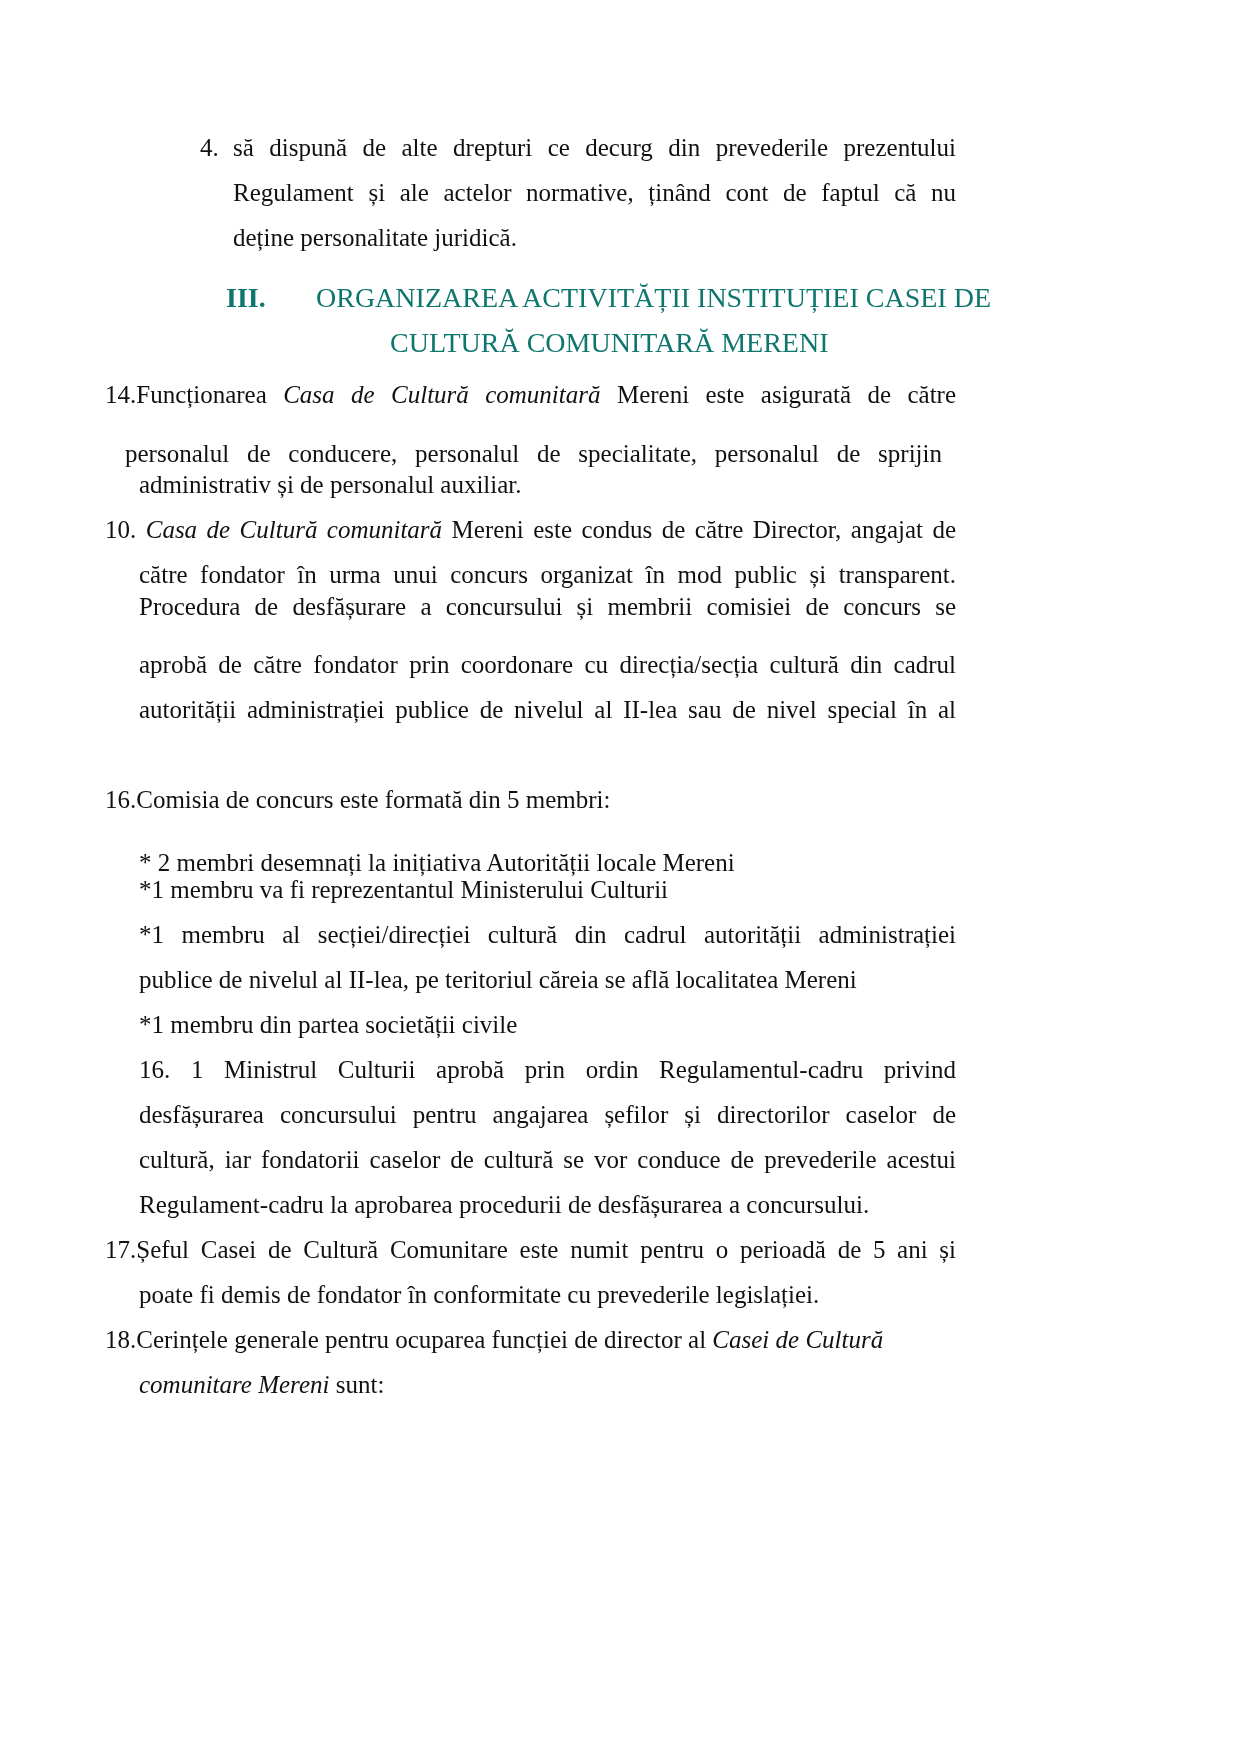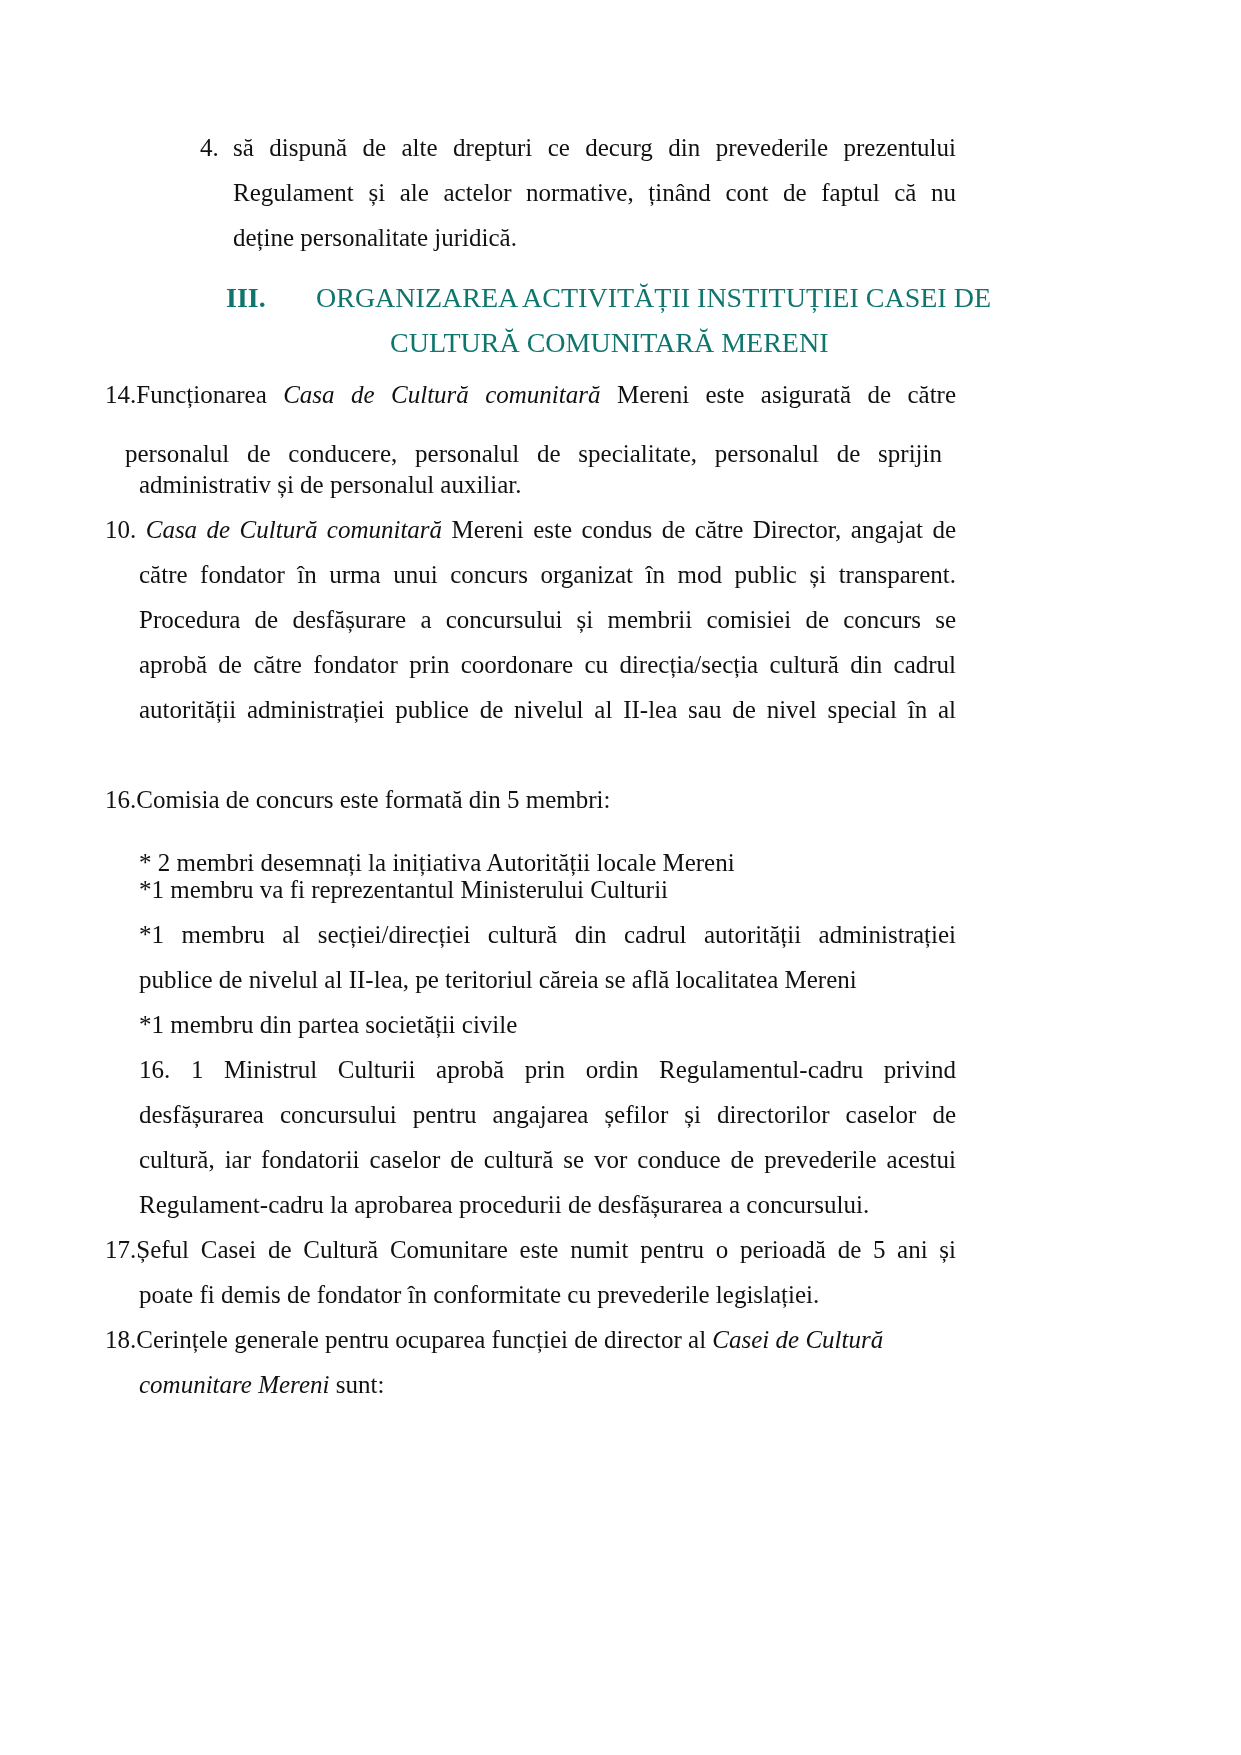--- a/index.html
+++ b/index.html
@@ -29,21 +29,21 @@
   <div class="line just" style="left:105px; top:380px; width:851px;">
     <span>14.</span><span>Funcționarea</span> <span class="it">Casa de Cultură comunitară</span> <span>Mereni este asigurată de către</span>
   </div>
   <div class="line just" style="left:125px; top:425px; width:817px;margin-top:14px;">personalul de conducere, personalul de specialitate, personalul de sprijin</div>
   <div class="line" style="left:139px; top:470px;">administrativ și de personalul auxiliar.</div>
 
   <div class="line just" style="left:105px; top:515px; width:851px;">
     <span>10.</span> <span class="it">Casa de Cultură comunitară</span> <span>Mereni este condus de către Director, angajat de</span>
   </div>
   <div class="line just" style="left:139px; top:560px; width:817px;">către fondator în urma unui concurs organizat în mod public și transparent.</div>
-  <div class="line just" style="left:139px; top:605px; width:817px;">Procedura de desfășurare a concursului și membrii comisiei de concurs se</div>
+  <div class="line just" style="left:139px; top:592px; width:817px;">Procedura de desfășurare a concursului și membrii comisiei de concurs se</div>
   <div class="line just" style="left:139px; top:650px; width:817px;">aprobă de către fondator prin coordonare cu direcția/secția cultură din cadrul</div>
   <div class="line just" style="left:139px; top:695px; width:817px;">autorității administrației publice de nivelul al II-lea sau de nivel special în al</div>
 
   <div class="line" style="left:105px; top:785px;">
     <span>16.</span><span>Comisia de concurs este formată din 5 membri:</span>
   </div>
   <div class="line" style="left:139px; top:848px;">* 2 membri desemnați la inițiativa Autorității locale Mereni</div>
   <div class="line" style="left:139px; top:875px;">*1 membru va fi reprezentantul Ministerului Culturii</div>
   <div class="line just" style="left:139px; top:920px; width:817px;">*1 membru al secției/direcției cultură din cadrul autorității administrației</div>
   <div class="line" style="left:139px; top:965px;">publice de nivelul al II-lea, pe teritoriul căreia se află localitatea Mereni</div>

